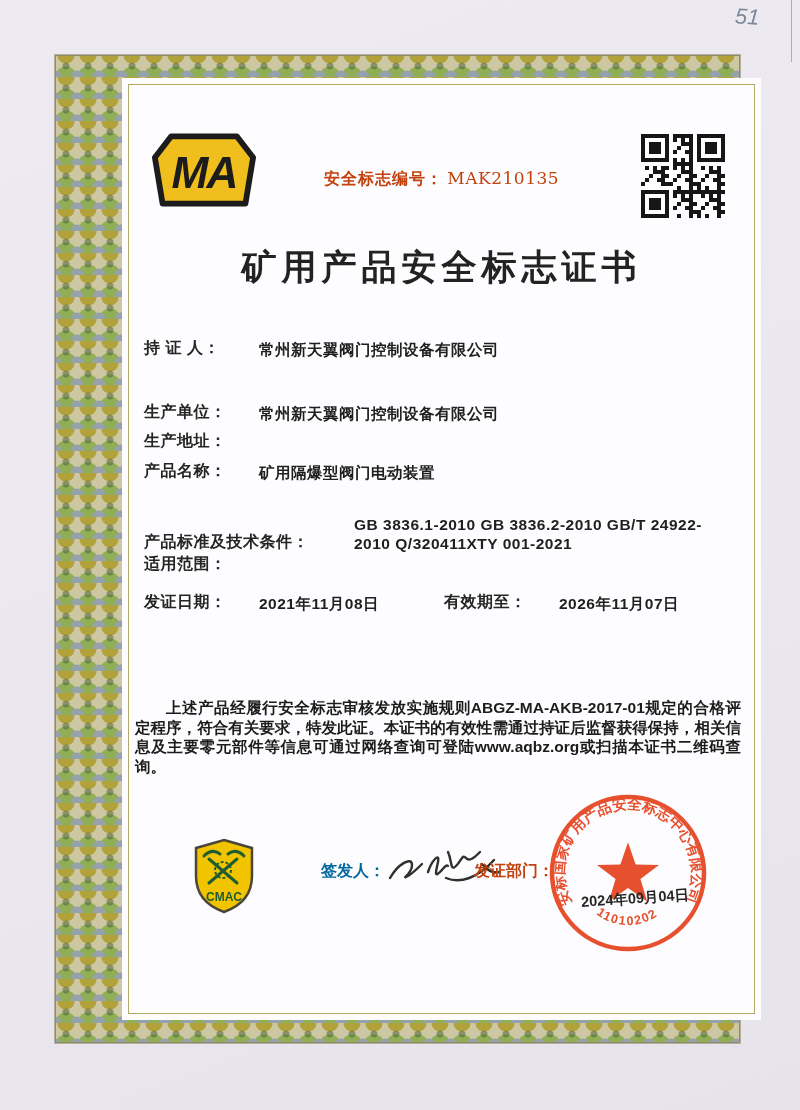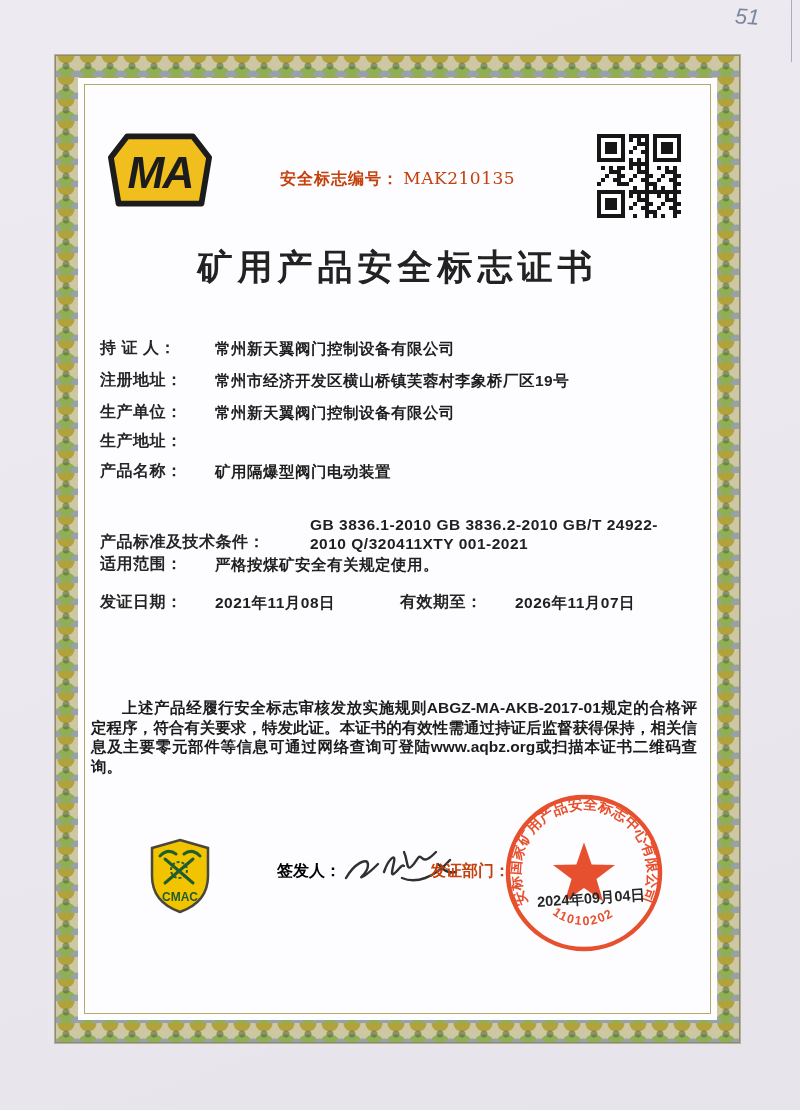--- a/index.html
+++ b/index.html
@@ -13,51 +13,51 @@
   .frame{position:absolute;left:55px;top:55px;width:685px;height:988px;box-sizing:border-box;padding:23px;
     background-color:#cdc7a4;
     background-image:
       radial-gradient(circle at 11px 11px, rgba(70,95,50,.50) 3px, transparent 4px),
       radial-gradient(circle at 0px 22px, #97a1ab 6px, transparent 7px),
       radial-gradient(circle at 22px 22px, #97a1ab 6px, transparent 7px),
       radial-gradient(circle at 11px 0px, #b2a23b 8px, transparent 9px),
       radial-gradient(circle at 11px 22px, #8fae55 10px, transparent 11px);
     background-size:22px 22px;
     box-shadow:0 0 0 1px #b5b09a, inset 0 0 0 1px #8f8c6d;}
-  .sheet{position:relative;width:100%;height:100%;background:#fdfcfe;}
+  .sheet{position:relative;width:100%;height:100%;background:#fdfcfe;margin-left:44px;}
   .sheet-line{position:absolute;inset:6px;border:1px solid #b2aa66;pointer-events:none;}
 
   
   .ma-logo{position:absolute;left:30px;top:54px;width:104px;height:76px;}
   .badge-number{position:absolute;left:0;top:90px;width:100%;text-align:center;color:#c2410c;}
   .badge-number .lbl{font-size:16px;font-weight:700;letter-spacing:1px;}
   .badge-number .val{font-size:17px;font-family:"DejaVu Serif",serif;letter-spacing:.5px;}
   .qr{position:absolute;left:519px;top:56px;width:84px;height:84px;}
 
   .title{position:absolute;left:0;top:166px;width:100%;text-align:center;font-size:35px;font-weight:900;letter-spacing:5px;color:#222;}
 
   
-  .row{position:absolute;left:22px;right:26px;display:flex;align-items:flex-start;color:#252525;}
+  .row{position:absolute;left:22px;right:26px;display:flex;align-items:center;color:#252525;}
   .row .lbl{flex:0 0 115px;font-size:16px;font-weight:700;letter-spacing:.5px;white-space:nowrap;}
   .row .val{font-size:15.5px;font-weight:700;letter-spacing:.5px;line-height:19px;padding-top:1px;color:#1f1f1f;}
   .r1{top:260px}.r2{top:292px}.r3{top:324px}.r4{top:353px}.r5{top:383px}.r6{top:410px}
   .r7{top:436px;align-items:flex-end}
   .r7 .lbl{flex:0 0 210px;}
   .r7 .val{width:392px;}
   .r8{top:476px}
   .r9{top:514px}
   .r9 .val1{flex:0 0 185px;}
   .r9 .lbl2{flex:0 0 115px;font-size:16px;font-weight:700;letter-spacing:.5px;white-space:nowrap;}
   .r10{top:550px}
 
   .statement{position:absolute;left:13px;top:620px;width:606px;font-size:15.5px;font-weight:700;line-height:19.5px;text-align:justify;text-indent:2em;color:#1c1c1c;}
 
   
   .cmac{position:absolute;left:70px;top:760px;width:64px;height:76px;}
-  .signer-label{position:absolute;left:199px;top:783px;font-size:16px;font-weight:700;color:#000000;white-space:nowrap;}
+  .signer-label{position:absolute;left:199px;top:783px;font-size:16px;font-weight:700;color:#0369a1;white-space:nowrap;}
   .signature{position:absolute;left:260px;top:760px;width:128px;height:58px;}
   .dept-label{position:absolute;left:352px;top:783px;font-size:16px;font-weight:700;color:#c2410c;white-space:nowrap;}
   .stamp{position:absolute;left:406px;top:695px;width:200px;height:200px;mix-blend-mode:multiply;opacity:.93;}
 </style>
 </head>
 <body>
 
 <div class="page">
 
   <div class="handwritten">51</div>
@@ -211,42 +211,37 @@
           <rect x="4" y="60" width="20" height="20" fill="#fff"></rect>
           <rect x="8" y="64" width="12" height="12" fill="#161616"></rect>
         </svg>
 
       <div class="title">矿用产品安全标志证书</div>
 
       <div class="row r1">
         <span class="lbl">持 证 人：</span>
         <span class="val">常州新天翼阀门控制设备有限公司</span>
       </div>
-      <div class="row r2">
-        <span class="lbl">注册地址：</span>
-        <span class="val">常州市经济开发区横山桥镇芙蓉村李象桥厂区19号</span>
-      </div>
       <div class="row r3">
         <span class="lbl">生产单位：</span>
         <span class="val">常州新天翼阀门控制设备有限公司</span>
       </div>
       <div class="row r4">
         <span class="lbl">生产地址：</span>
       </div>
       <div class="row r5">
         <span class="lbl">产品名称：</span>
         <span class="val">矿用隔爆型阀门电动装置</span>
       </div>
       <div class="row r7">
         <span class="lbl">产品标准及技术条件：</span>
         <span class="val">GB 3836.1-2010 GB 3836.2-2010 GB/T 24922-2010 Q/320411XTY 001-2021</span>
       </div>
       <div class="row r8">
         <span class="lbl">适用范围：</span>
-        <span class="val">严格按煤矿安全有关规定使用。</span>
       </div>
       <div class="row r9">
         <span class="lbl">发证日期：</span>
         <span class="val val1">2021年11月08日</span>
         <span class="lbl2">有效期至：</span>
         <span class="val">2026年11月07日</span>
       </div>
 
       <div class="statement">上述产品经履行安全标志审核发放实施规则ABGZ-MA-AKB-2017-01规定的合格评定程序，符合有关要求，特发此证。本证书的有效性需通过持证后监督获得保持，相关信息及主要零元部件等信息可通过网络查询可登陆www.aqbz.org或扫描本证书二维码查询。</div>
 

